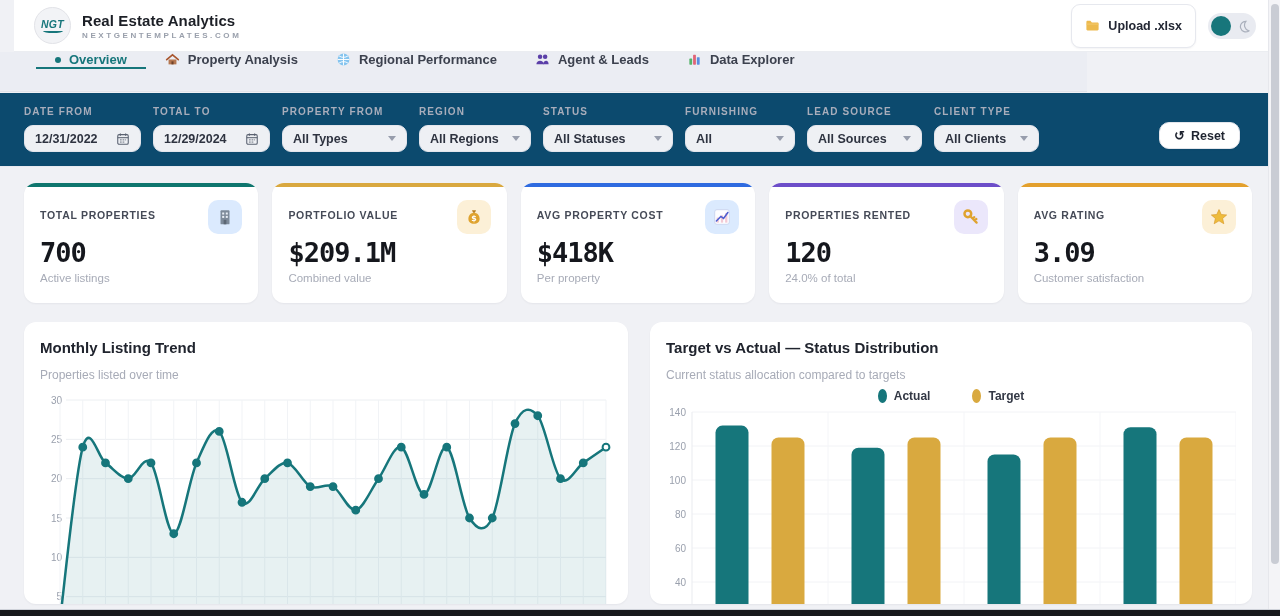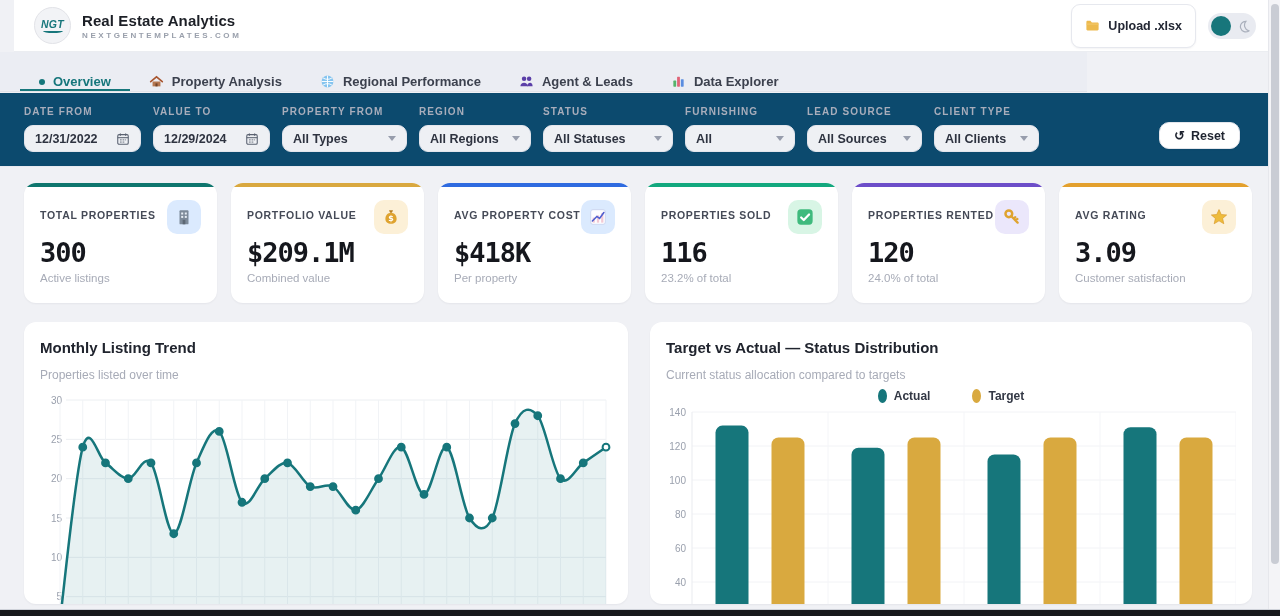--- a/index.html
+++ b/index.html
@@ -19,21 +19,21 @@
   .hdr-right { margin-left:auto; display:flex; align-items:center; gap:12px; padding-right:14px; }
   .upload { display:flex; align-items:center; gap:8px; height:44px; padding:0 13px; background:#fff;
             border:1px solid #e6e8ee; border-radius:9px; box-shadow:0 1px 2px rgba(16,24,40,.05);
             font-family:inherit; font-size:12.5px; font-weight:700; color:#232734; cursor:pointer; }
   .toggle { position:relative; width:48px; height:26px; border-radius:13px; background:#e9ebf1; cursor:pointer; }
   .toggle .knob { position:absolute; left:3px; top:3px; width:20px; height:20px; border-radius:50%; background:#17767b; }
   .toggle .moon { position:absolute; right:6px; top:6px; width:13px; height:13px; }
 
   
   .tabs { position:absolute; top:52px; left:0; width:1087px; height:40px; background:#ebedf3;
-          border-bottom:1px solid #e1e3e9; display:flex; align-items:flex-end; padding-left:20px; z-index:4; }
+          border-bottom:1px solid #e1e3e9; display:flex; align-items:flex-start; padding-left:36px; z-index:4; }
   .tab { display:flex; align-items:center; gap:8px; padding:0 19px; font-size:13px; font-weight:600;
          color:#3c414e; border-bottom:2px solid transparent; cursor:pointer; }
   .tab.active { color:#16767b; border-bottom-color:#16767b; }
   .tab .dot { width:6px; height:6px; border-radius:50%; background:#16767b; }
   .tab svg { width:15px; height:15px; }
 
   
   .filters { position:absolute; top:93px; left:0; width:1280px; height:74px; background:#0c4a6e;
              border-bottom:1px solid #e9eaf0; display:flex; padding:13px 0 0 24px; gap:12px; z-index:3; }
   .filter .flabel { font-size:10px; font-weight:700; letter-spacing:1.1px; color:#a8adbb; margin-bottom:7px; }
@@ -173,21 +173,21 @@
             <svg viewBox="0 0 16 16" width="14" height="14">
               <rect x="2" y="3" width="12" height="11" rx="1.5" fill="none" stroke="#5a6170" stroke-width="1.2"></rect>
               <path d="M2 6.5h12" stroke="#5a6170" stroke-width="1.2"></path>
               <path d="M5 1.8v2.4M11 1.8v2.4" stroke="#5a6170" stroke-width="1.3"></path>
               <path d="M4.5 9h2M7.5 9h2M10.5 9h1M4.5 11.5h2M7.5 11.5h2" stroke="#5a6170" stroke-width="1"></path>
             </svg>
           </span>
         </div>
       </div>
       <div class="filter">
-        <div class="flabel">VALUE TO</div>
+        <div class="flabel">TOTAL TO</div>
         <div class="control" style="width: 117px;">
           <span>12/29/2024</span>
           <span style="display: flex;">
             <svg viewBox="0 0 16 16" width="14" height="14">
               <rect x="2" y="3" width="12" height="11" rx="1.5" fill="none" stroke="#5a6170" stroke-width="1.2"></rect>
               <path d="M2 6.5h12" stroke="#5a6170" stroke-width="1.2"></path>
               <path d="M5 1.8v2.4M11 1.8v2.4" stroke="#5a6170" stroke-width="1.3"></path>
               <path d="M4.5 9h2M7.5 9h2M10.5 9h1M4.5 11.5h2M7.5 11.5h2" stroke="#5a6170" stroke-width="1"></path>
             </svg>
           </span>
@@ -251,21 +251,21 @@
               <svg viewBox="0 0 16 16">
                 <rect x="4" y="2" width="8" height="12.5" rx="0.8" fill="#7d8a99"></rect>
                 <rect x="5.5" y="4" width="1.8" height="1.8" fill="#e8eef5"></rect>
                 <rect x="8.7" y="4" width="1.8" height="1.8" fill="#e8eef5"></rect>
                 <rect x="5.5" y="7" width="1.8" height="1.8" fill="#e8eef5"></rect>
                 <rect x="8.7" y="7" width="1.8" height="1.8" fill="#e8eef5"></rect>
                 <rect x="6.8" y="10.5" width="2.4" height="4" fill="#5c6774"></rect>
               </svg>
             </div>
           </div>
-          <div class="kvalue">300</div>
+          <div class="kvalue">700</div>
           <div class="ksub">Active listings</div>
         </div>
       </div>
       <div class="kpi">
         <div class="accent" style="background: rgb(217, 168, 63);"></div>
         <div class="body">
           <div class="krow">
             <div class="klabel">PORTFOLIO VALUE</div>
             <div class="kicon" style="background: rgb(252, 240, 215);">
               <svg viewBox="0 0 16 16">
@@ -289,36 +289,20 @@
                 <rect x="1.5" y="1.5" width="13" height="13" rx="2" fill="#fdfdff" stroke="#c9d4ee" stroke-width="0.8"></rect>
                 <rect x="3.2" y="8.5" width="2" height="4.5" fill="#f2c9d4"></rect>
                 <rect x="7" y="6.5" width="2" height="6.5" fill="#f2c9d4"></rect>
                 <rect x="10.8" y="4.5" width="2" height="8.5" fill="#f2c9d4"></rect>
                 <path d="M3 11.5 7 7.5l2.4 1.8L13.2 4" fill="none" stroke="#4f5fd0" stroke-width="1.4" stroke-linecap="round"></path>
               </svg>
             </div>
           </div>
           <div class="kvalue">$418K</div>
           <div class="ksub">Per property</div>
-        </div>
-      </div>
-      <div class="kpi">
-        <div class="accent" style="background: rgb(19, 168, 126);"></div>
-        <div class="body">
-          <div class="krow">
-            <div class="klabel">PROPERTIES SOLD</div>
-            <div class="kicon" style="background: rgb(216, 245, 229);">
-              <svg viewBox="0 0 16 16">
-                <rect x="1.2" y="1.2" width="13.6" height="13.6" rx="3.2" fill="#3fba7d"></rect>
-                <path d="M4.6 8.4l2.3 2.3L11.6 5.8" fill="none" stroke="#fff" stroke-width="2" stroke-linecap="round" stroke-linejoin="round"></path>
-              </svg>
-            </div>
-          </div>
-          <div class="kvalue">116</div>
-          <div class="ksub">23.2% of total</div>
         </div>
       </div>
       <div class="kpi">
         <div class="accent" style="background: rgb(109, 78, 201);"></div>
         <div class="body">
           <div class="krow">
             <div class="klabel">PROPERTIES RENTED</div>
             <div class="kicon" style="background: rgb(235, 231, 251);">
               <svg viewBox="0 0 16 16">
                 <circle cx="5.2" cy="5.2" r="3" fill="none" stroke="#dfa32f" stroke-width="2.2"></circle>

